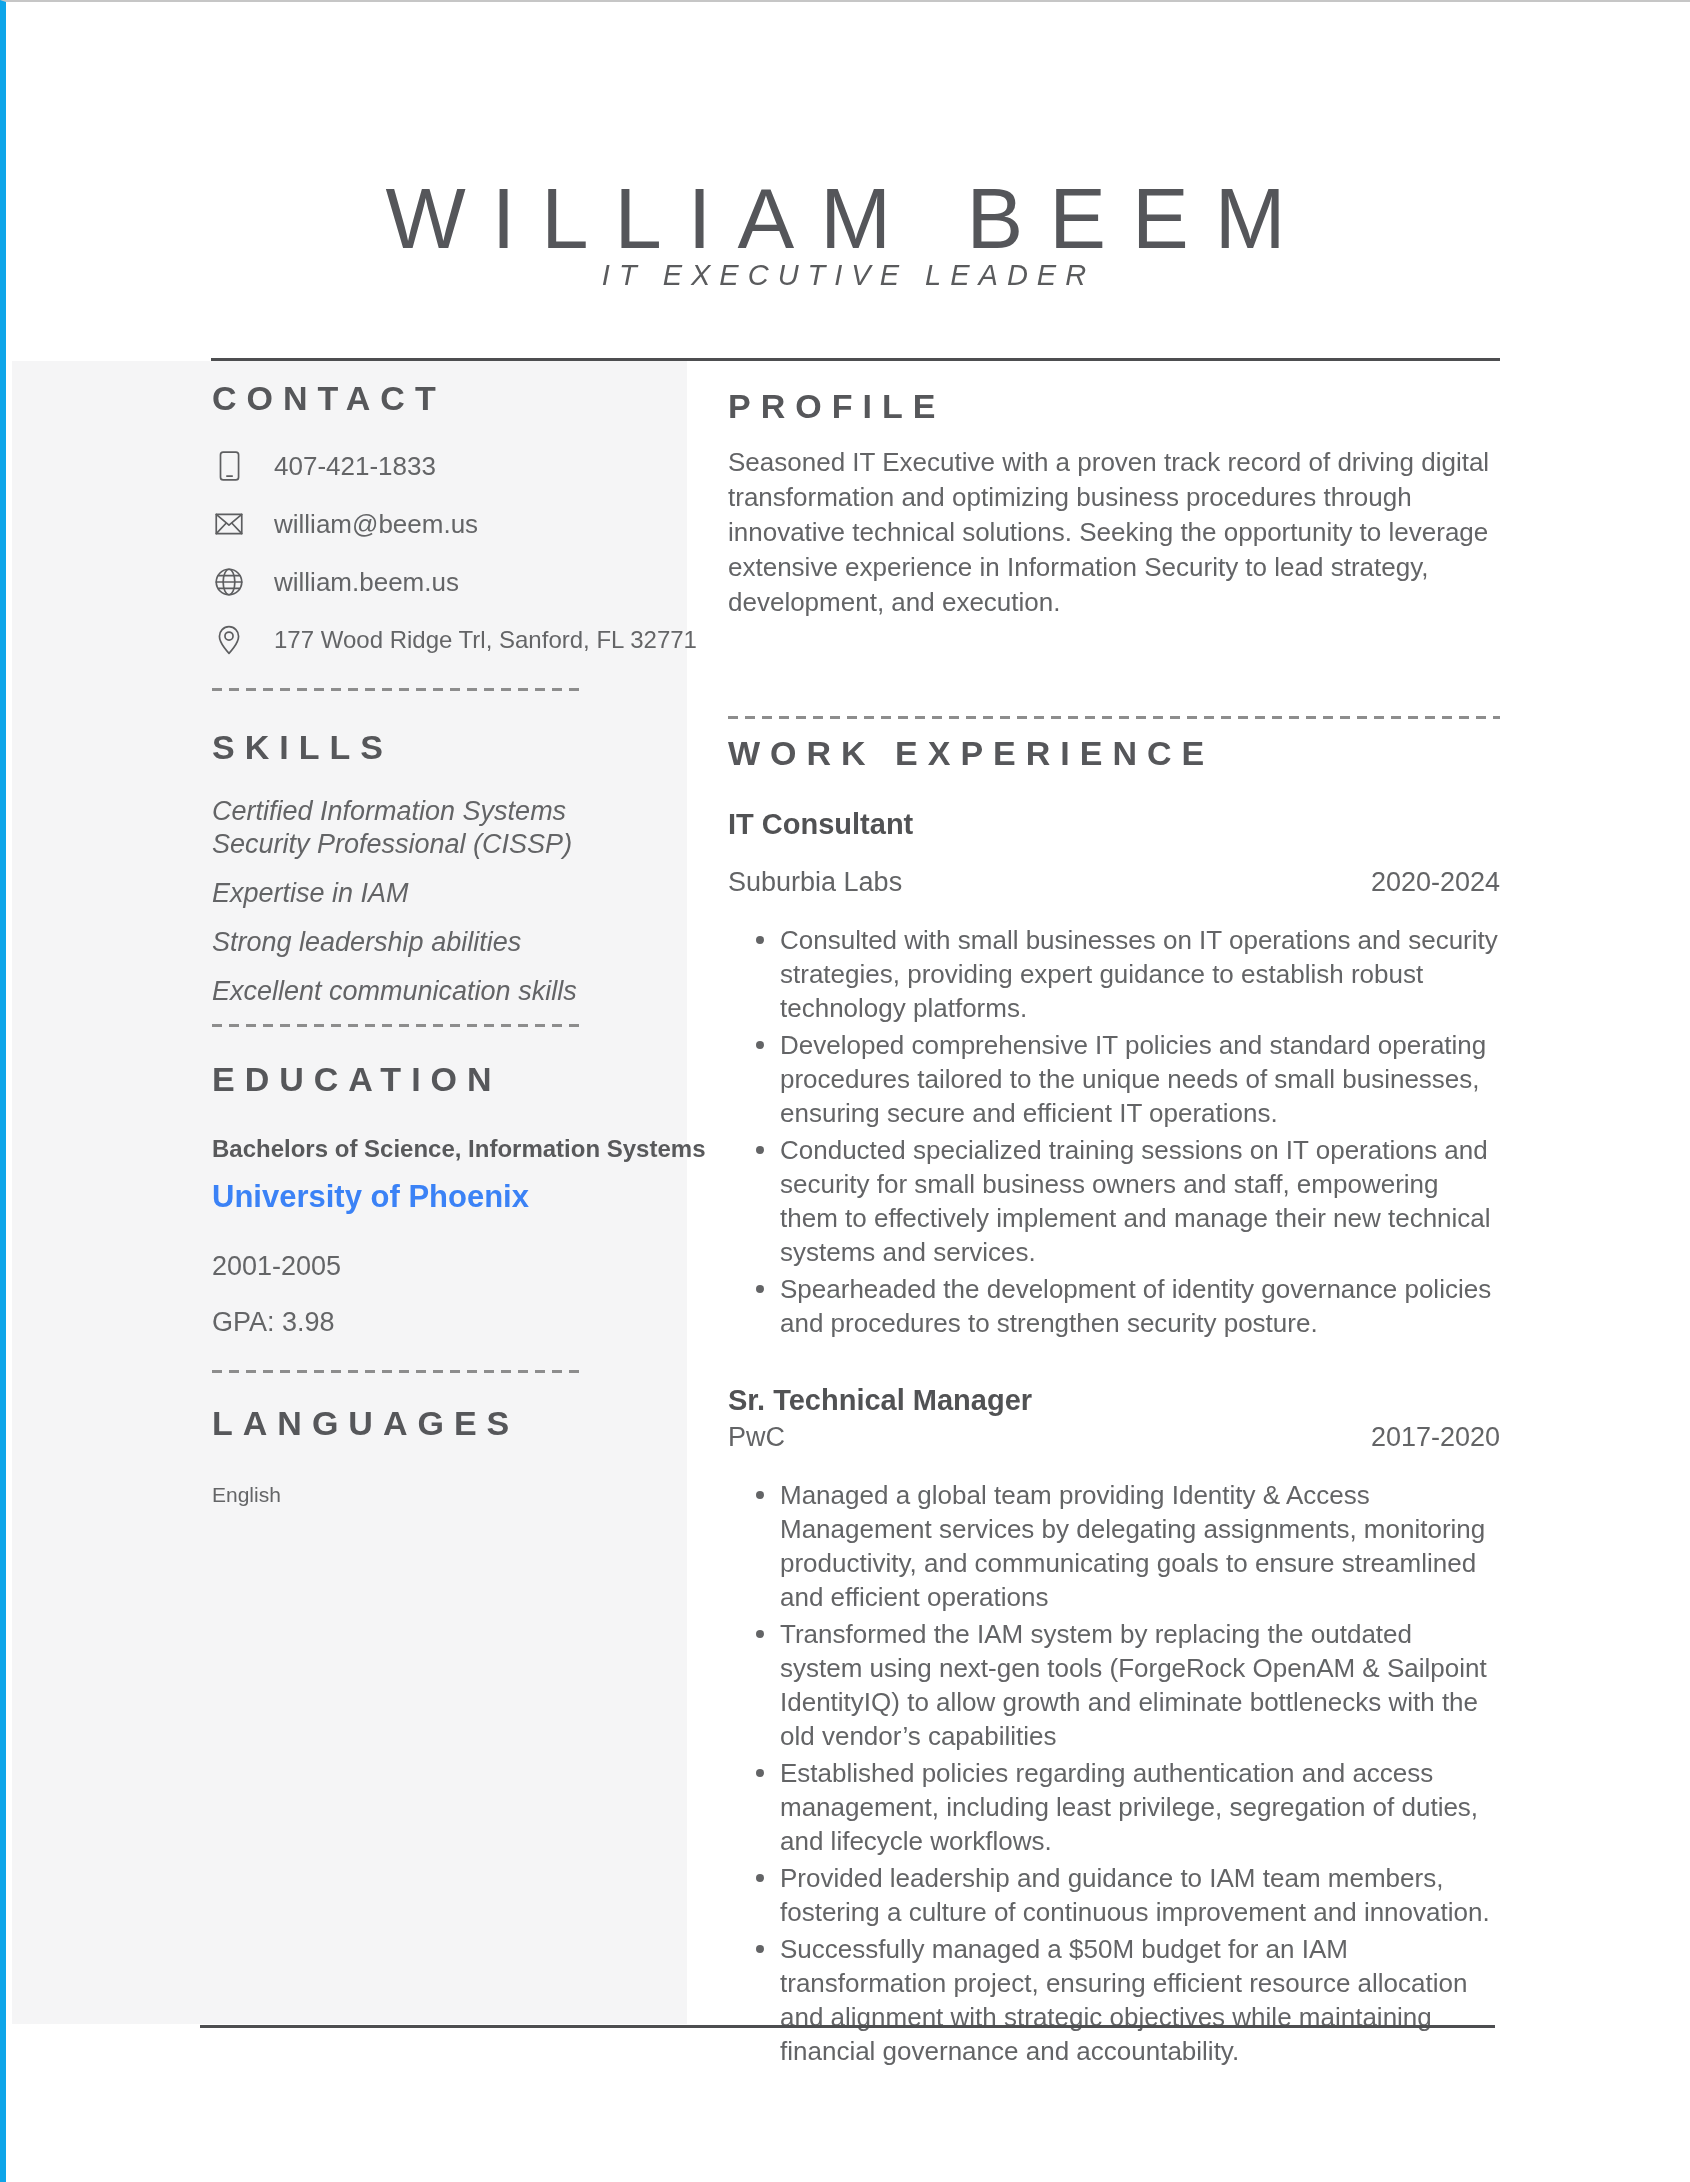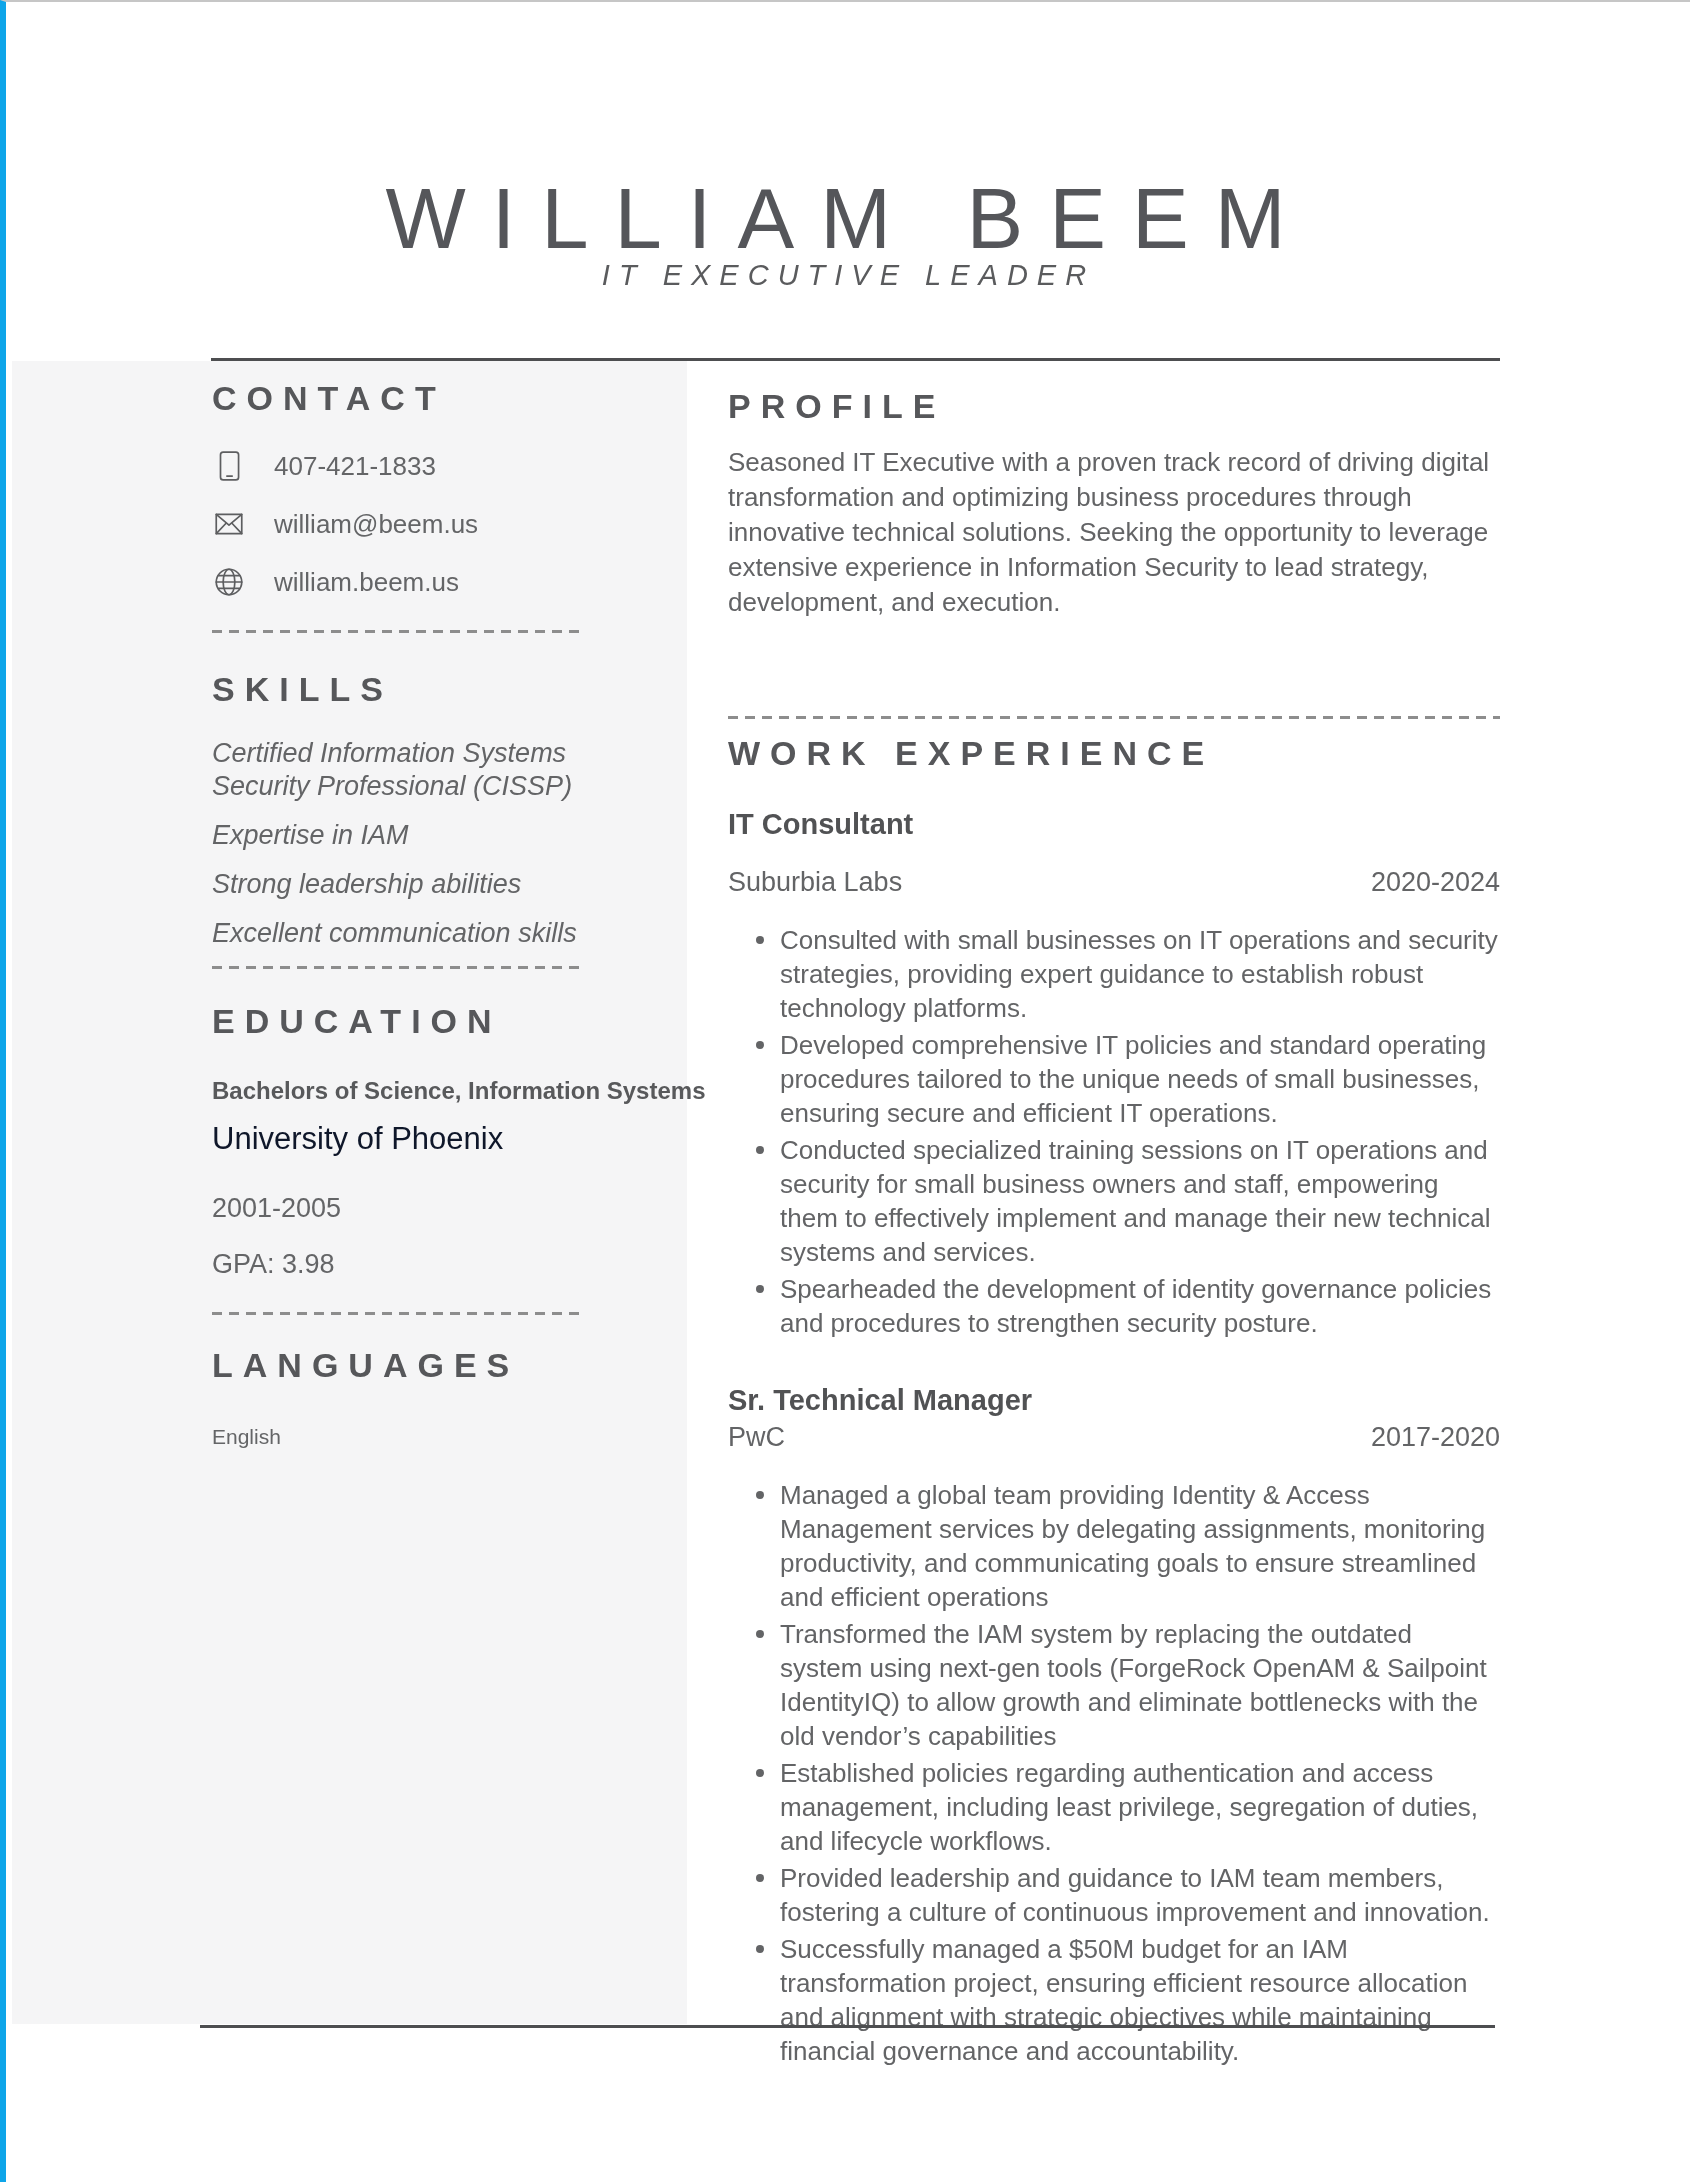--- a/index.html
+++ b/index.html
@@ -58,21 +58,21 @@
   .contact-row { display:flex; align-items:center; height:44px; margin-bottom:14px; }
   .contact-row .ci { width:36px; flex:0 0 36px; display:flex; align-items:center; }
   .contact-row .ct { margin-left:26px; font-size:26px; color:#646567; white-space:nowrap; }
   .contact-row .ct.small { font-size:24px; }
   .dash-left { width:374px; margin-top:26px; }
   
   .skills-list { margin-top:28px; }
   .skill-item { font-size:27px; line-height:33px; margin-bottom:16px; color:#636466;font-style:italic; }
   
   .edu-degree { margin-top:36px; font-size:24px; font-weight:700; color:#58595b; white-space:nowrap; }
-  .edu-school { margin-top:16px; font-size:31px; font-weight:400; color:#0f172a; }
+  .edu-school { margin-top:16px; font-size:31px; font-weight:700; color:#3b82f6; }
   .edu-years  { margin-top:36px; font-size:27px; }
   .edu-gpa    { margin-top:25px; font-size:27px; }
   
   .lang-item { margin-top:40px; font-size:21px; }
   
   .right-col .sec-heading.profile { margin-top:25px; }
   .profile-text { margin-top:19px; font-size:26px; line-height:35px; color:#636466; width:772px; }
   .dash-right { width:772px; margin-top:96px; }
   .sec-heading.work { margin-top:14px; }
   .job-title { font-size:29px; font-weight:700; color:#515254; line-height:36px; }
@@ -133,20 +133,29 @@
           <svg class="icon-svg" width="34" height="34" viewBox="0 0 32 32">
             <circle cx="16" cy="16" r="12"></circle>
             <ellipse cx="16" cy="16" rx="5.5" ry="12"></ellipse>
             <line x1="4" y1="16" x2="28" y2="16"></line>
             <line x1="6.2" y1="10" x2="25.8" y2="10"></line>
             <line x1="6.2" y1="22" x2="25.8" y2="22"></line>
           </svg>
         </span>
         <span class="ct">william.beem.us</span>
       </div>
+      <div class="contact-row">
+        <span class="ci">
+          <svg class="icon-svg" width="34" height="34" viewBox="0 0 32 32">
+            <path d="M16 3.5 C10.8 3.5 7 7.6 7 12.4 C7 19.4 16 28.5 16 28.5 C16 28.5 25 19.4 25 12.4 C25 7.6 21.2 3.5 16 3.5 Z"></path>
+            <circle cx="16" cy="12.3" r="3.8"></circle>
+          </svg>
+        </span>
+        <span class="ct small">177 Wood Ridge Trl, Sanford, FL 32771</span>
+      </div>
     </div>
 
     <div class="dashes dash-left"></div>
 
     <div class="sec-heading" style="margin-top:36px;">SKILLS</div>
     <div class="skills-list">
       <div class="skill-item">Certified Information Systems Security Professional (CISSP)</div>
       <div class="skill-item">Expertise in IAM</div>
       <div class="skill-item">Strong leadership abilities</div>
       <div class="skill-item">Excellent communication skills</div>

